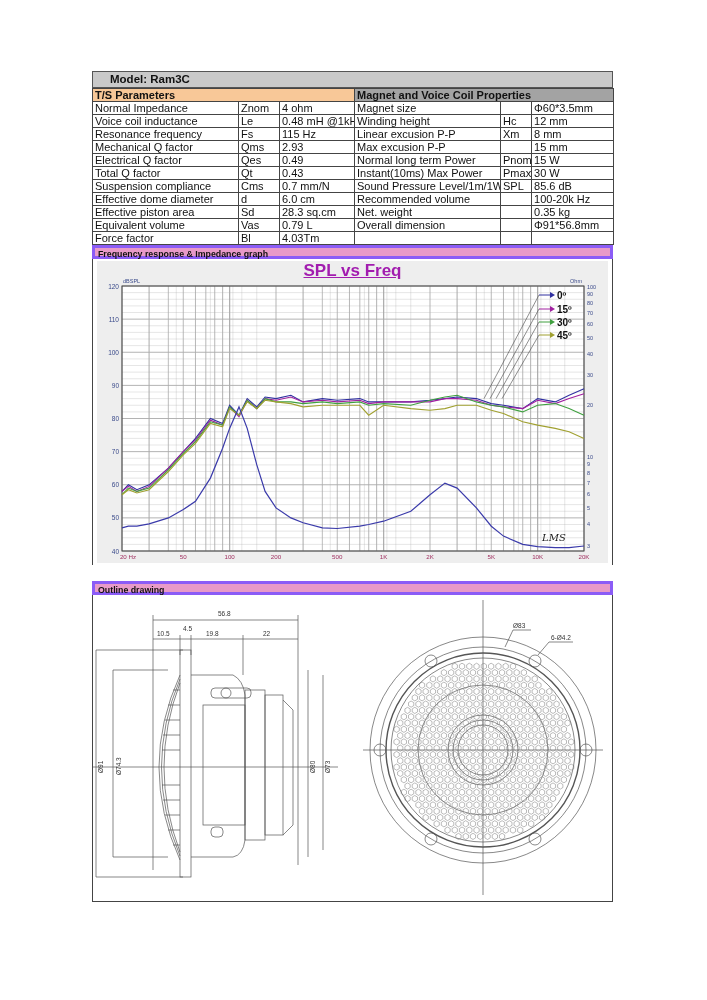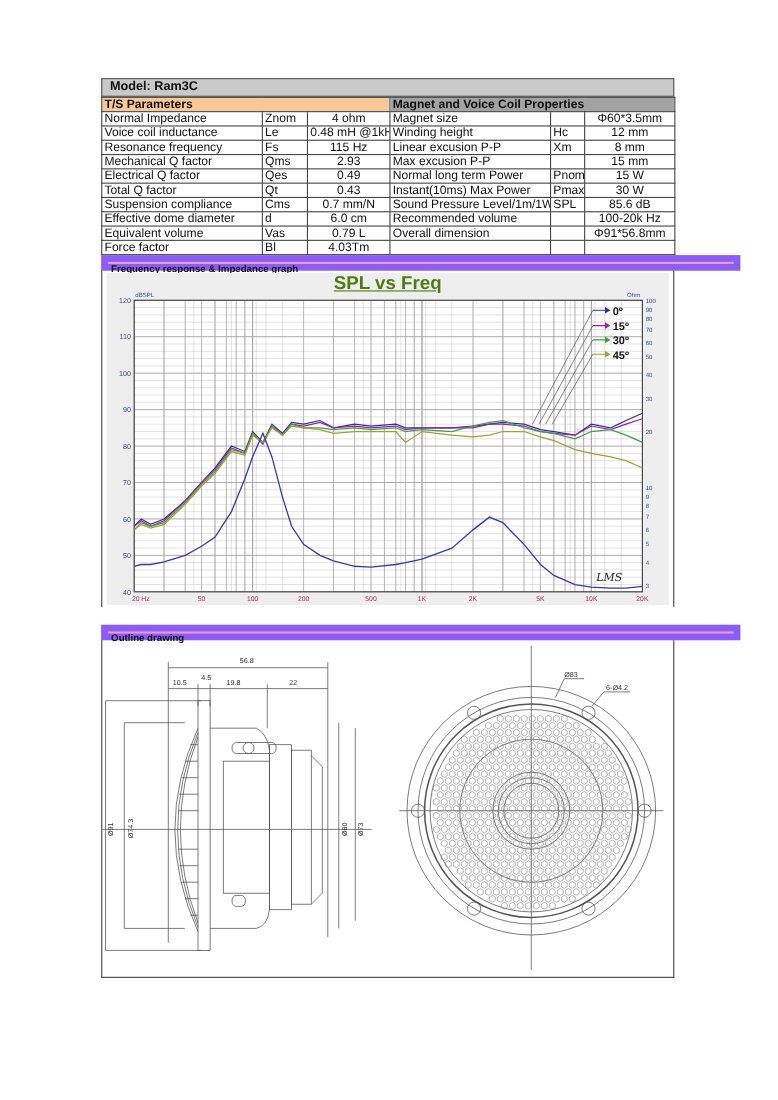--- a/index.html
+++ b/index.html
@@ -1,28 +1,28 @@
 <!DOCTYPE html>
 <html><head>
 <meta charset="utf-8">
 <style>
   html, body { margin:0; padding:0; background:#ffffff; }
   body { width:707px; height:1000px; position:relative; font-family:"Liberation Sans", sans-serif; color:#111; overflow:hidden; }
   .sheet { position:absolute; left:92px; top:71px; width:521px; }
-  .model-row { height:17px; background:#c9c9c9; border:1px solid #555; box-sizing:border-box; font-weight:bold; font-size:11.5px; line-height:15px; padding-left:7px; }
+  .model-row { height:17px; background:#c9c9c9; border:1px solid #555; box-sizing:border-box; font-weight:bold; font-size:11.5px; line-height:15px; padding-left:17px; }
   table.params { border-collapse:collapse; width:521px; table-layout:fixed; font-size:11px; }
   table.params td { border:1px solid #444; height:12px; padding:0 2px; line-height:11px; white-space:nowrap; overflow:hidden; }
   td.hdr-ts { background:#f8c898; font-weight:bold; }
   td.hdr-mag { background:#a3a3a3; font-weight:bold; }
   td.hdr-oth { background:#cfeeb8; font-weight:bold; }
-  td.val { text-align:center; }
-  .sec-hdr { background:#e89ac8; border:6px solid #8b5cf6; box-sizing:border-box; font-weight:bold; font-size:8.8px; height:14px; line-height:12px; padding-left:3px; width:581px; }
+  td.val { text-align:left; }
+  .sec-hdr { background:#e89ac8; border:3px solid #8b5cf6; box-sizing:border-box; font-weight:bold; font-size:8.8px; height:14px; line-height:12px; padding-left:3px; width:521px; }
   .chart-box { position:relative; width:521px; height:306px; border-left:1px solid #444; border-right:1px solid #444; box-sizing:border-box; }
   .chart-bg { position:absolute; left:4px; top:2px; width:511px; height:302px; background:#eeeeee; }
-  .chart-title { position:absolute; left:0; width:100%; top:2px; text-align:center; font-weight:bold; font-size:17px; color:#4d7c0f; text-decoration:underline; }
+  .chart-title { position:absolute; left:0; width:100%; top:2px; text-align:center; font-weight:bold; font-size:17px; color:#a21caf; text-decoration:underline; }
   svg { position:absolute; left:0; top:0; }
   .outline-box { position:relative; width:521px; height:307px; border:1px solid #444; border-top:none; box-sizing:border-box; }
 </style>
 </head>
 <body>
 
 <div class="sheet">
   <div class="model-row">Model: Ram3C</div>
 
   <table class="params">
@@ -95,20 +95,28 @@
           <td>SPL</td>
           <td class="val">85.6 dB</td>
         </tr>
         <tr>
           <td>Effective dome diameter</td>
           <td>d</td>
           <td class="val">6.0 cm</td>
           <td>Recommended volume</td>
           <td></td>
           <td class="val">100-20k Hz</td>
+        </tr>
+        <tr>
+          <td>Effective piston area</td>
+          <td>Sd</td>
+          <td class="val">28.3 sq.cm</td>
+          <td>Net. weight</td>
+          <td></td>
+          <td class="val">0.35 kg</td>
         </tr>
         <tr>
           <td>Equivalent volume</td>
           <td>Vas</td>
           <td class="val">0.79 L</td>
           <td>Overall dimension</td>
           <td></td>
           <td class="val">Φ91*56.8mm</td>
         </tr>
         <tr>

